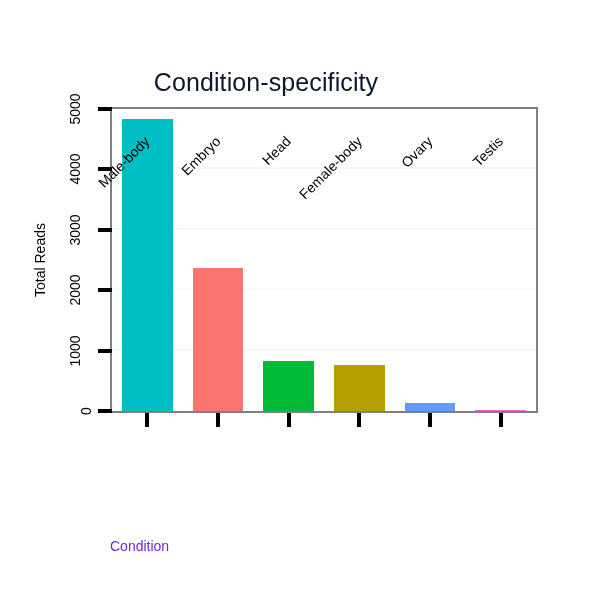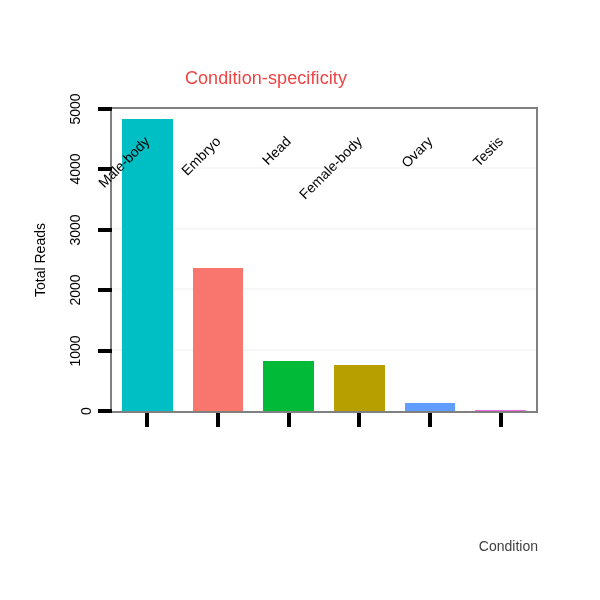--- a/index.html
+++ b/index.html
@@ -20,23 +20,23 @@
     height: 600px;
     background: #ffffff;
   }
   
   #chart-title {
     position: absolute;
     left: 0;
     top: 68px;
     width: 532px;
     text-align: center;
-    font-size: 18px;
+    font-size: 25px;
     letter-spacing: 0.1px;
-    color: #ef4444;
+    color: #0f172a;
   }
   
   #panel {
     position: absolute;
     left: 110px;
     top: 107px;
     width: 428px;
     height: 306px;
     background: #ffffff;
     border: 2px solid #808080;
@@ -110,23 +110,23 @@
     transform: translate(-50%, -50%) rotate(-90deg);
     font-size: 14px;
     white-space: nowrap;
     color: #000000;
   }
   #x-axis-title {
     position: absolute;
     left: 110px;
     top: 538px;
     width: 428px;
-    text-align: right;
+    text-align: left;
     font-size: 14px;
-    color: #404040;
+    color: #6d28d9;
   }
 </style>
 </head>
 <body>
 
 <div id="figure">
 
   <div id="chart-title">Condition-specificity</div>
 
   <div id="panel">

